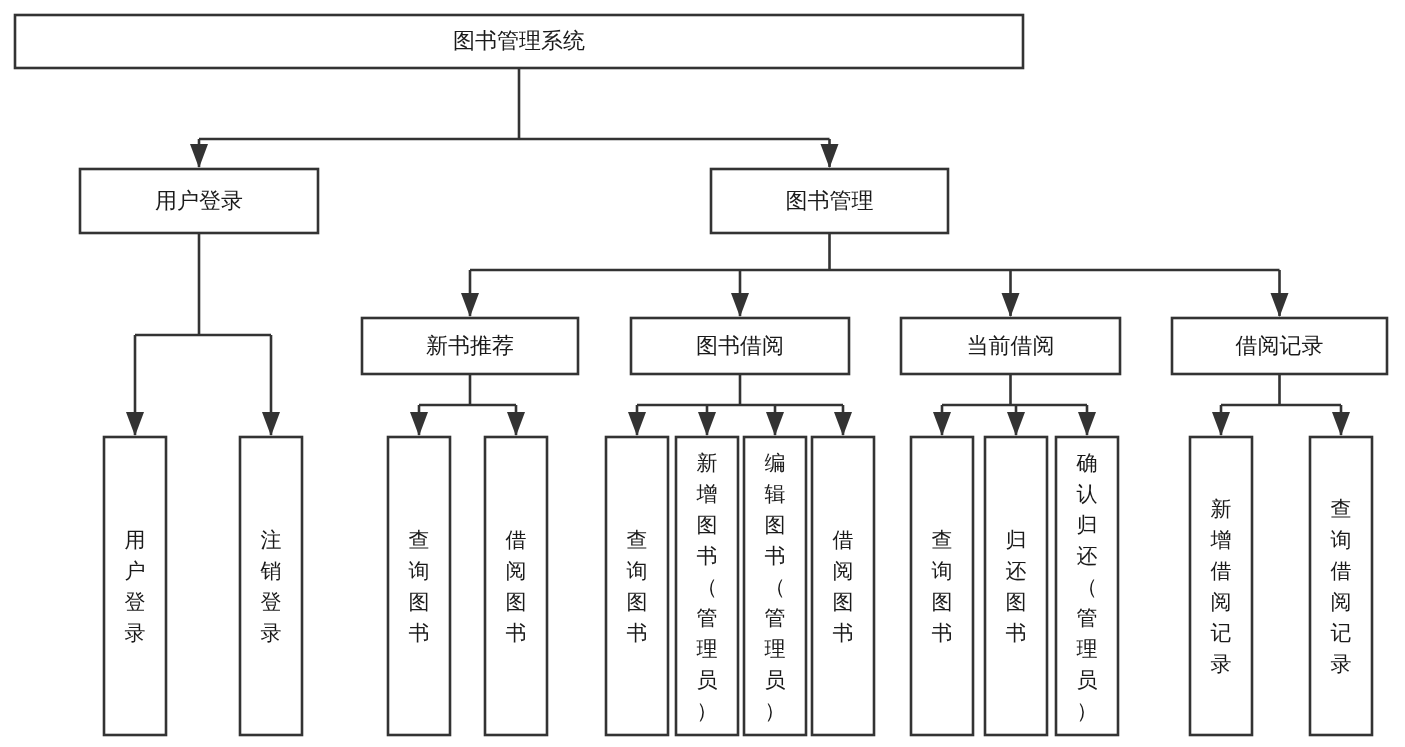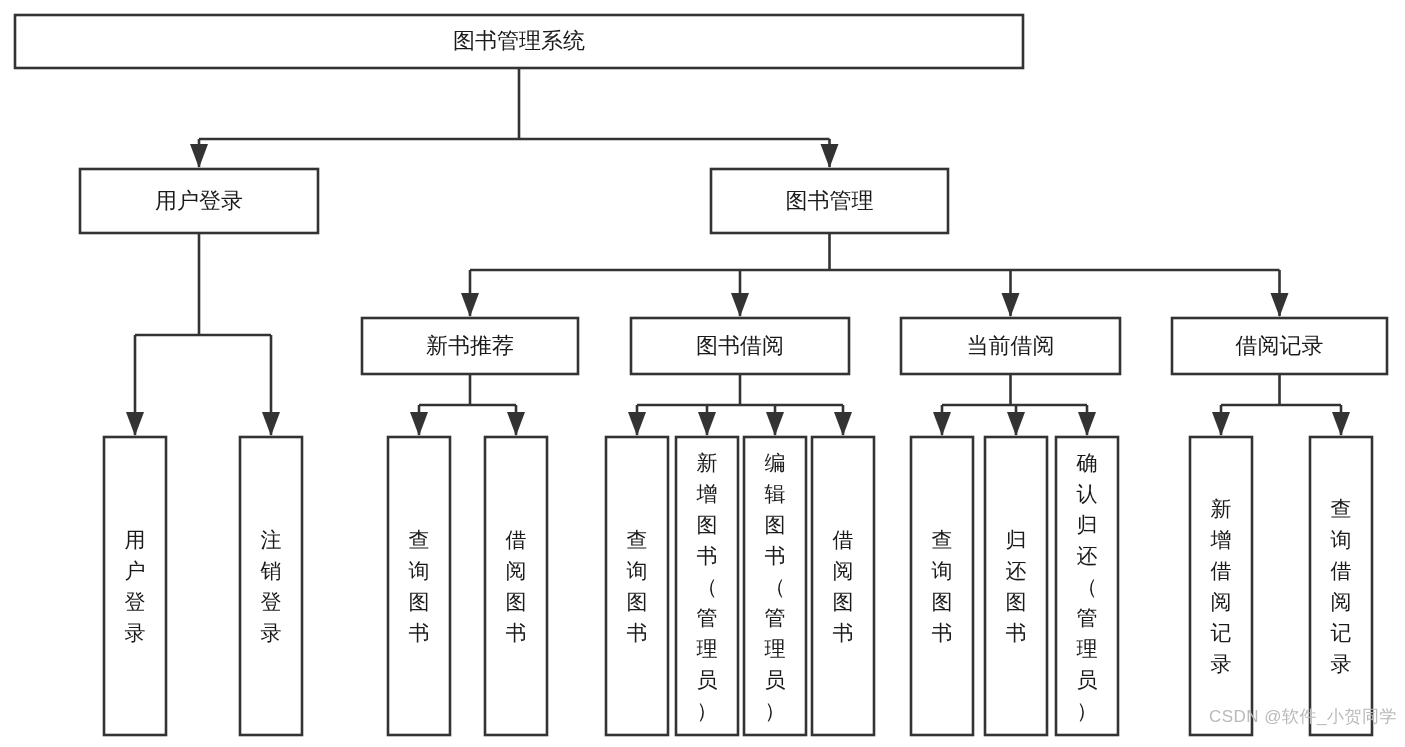--- a/index.html
+++ b/index.html
@@ -202,14 +202,13 @@
         <g>
           <rect x="1190" y="437" width="62" height="298" class="node-box"></rect>
           <text x="1221" y="516" class="node-label-v"><tspan x="1221" dy="0">新</tspan><tspan x="1221" dy="31">增</tspan><tspan x="1221" dy="31">借</tspan><tspan x="1221" dy="31">阅</tspan><tspan x="1221" dy="31">记</tspan><tspan x="1221" dy="31">录</tspan></text>
         </g>
         <g>
           <rect x="1310" y="437" width="62" height="298" class="node-box"></rect>
           <text x="1341" y="516" class="node-label-v"><tspan x="1341" dy="0">查</tspan><tspan x="1341" dy="31">询</tspan><tspan x="1341" dy="31">借</tspan><tspan x="1341" dy="31">阅</tspan><tspan x="1341" dy="31">记</tspan><tspan x="1341" dy="31">录</tspan></text>
         </g>
       </g>
   </svg>
-  <div class="watermark-text">CSDN @软件_小贺同学</div>
 </div>
 
 </body></html>

